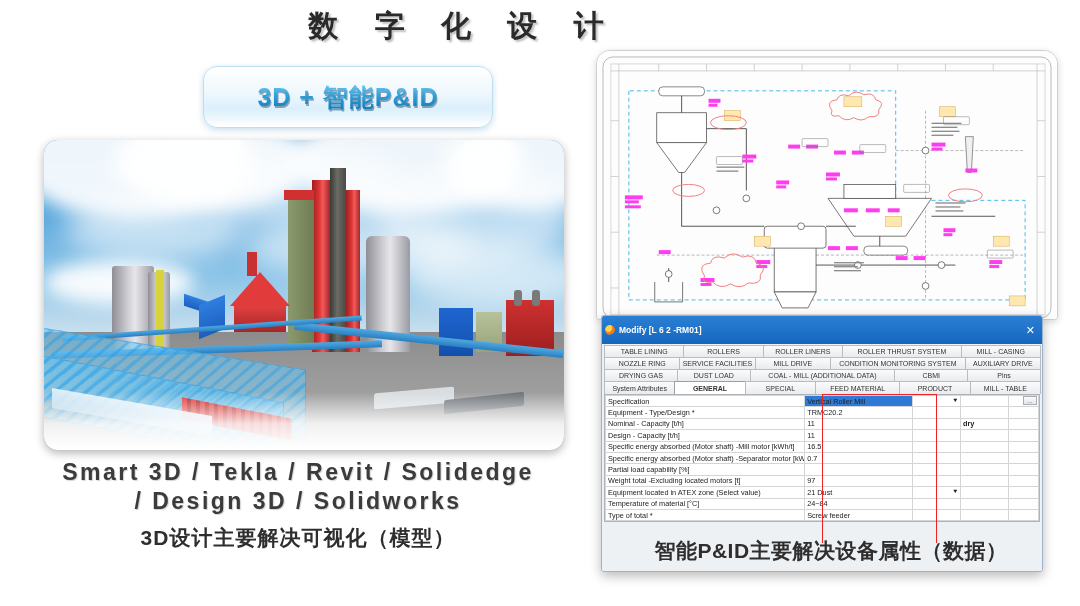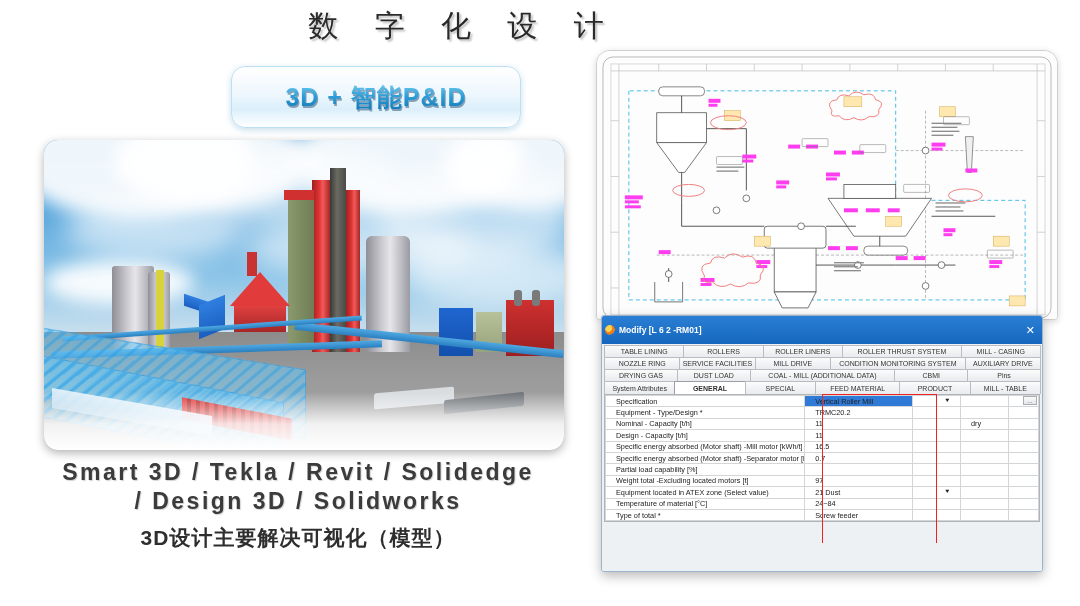--- a/index.html
+++ b/index.html
@@ -8,36 +8,36 @@
     background: #ffffff;
     font-family: "Liberation Sans", "DejaVu Sans", sans-serif;
     overflow: hidden;
   }
   .slide { position: relative; width: 1080px; height: 606px; background: #fff; }
 
   
   .main-title {
     position: absolute; left: 0; top: 6px; width: 912px;
     text-align: center;
-    font-size: 30px; font-weight: normal; color: #2a2a2a;
+    font-size: 30px; font-weight: bold; color: #2a2a2a;
     letter-spacing: 14px; text-indent: 14px;
     text-shadow: 2px 2px 2px rgba(0,0,0,0.25);
   }
 
   
   .left-col { position: absolute; left: 18px; top: 58px; width: 560px; height: 530px; }
 
   .badge-wrap {
     position: absolute; left: 185px; top: 8px;
     width: 290px; height: 62px;
     border-radius: 14px;
     background: linear-gradient(180deg,#ffffff 0%,#eef7fd 45%,#dbeffb 70%,#ffffff 100%);
     border: 1px solid #bcdff3;
     box-shadow: 0 2px 6px rgba(100,160,200,0.35), inset 0 1px 0 #fff;
-    display: flex; align-items: center; justify-content: center; margin-left: 28px;
+    display: flex; align-items: center; justify-content: center;
   }
   .badge-text {
     font-size: 25px; font-weight: bold; letter-spacing: 1px;
     background: linear-gradient(180deg,#7fd4f5 0%,#2f9fd8 45%,#0b6fae 100%);
     -webkit-background-clip: text; background-clip: text;
     color: transparent; -webkit-text-fill-color: transparent;
     filter: drop-shadow(1.5px 2px 0.5px rgba(20,60,100,0.45));
   }
 
   
@@ -130,27 +130,27 @@
     background: linear-gradient(180deg,#fbfbfc 0%,#e9ebee 100%);
     font-size: 7px; color: #333;
     display: flex; align-items: center; justify-content: center;
     white-space: nowrap; overflow: hidden; cursor: pointer;
   }
   .tab.active { background: #ffffff; font-weight: bold; border-color: #9aa0a6; }
 
   .tbl-wrap { margin: 0 2px; background: #fff; border: 1px solid #b0b4b8; position: relative; }
   table.props { width: 100%; border-collapse: collapse; table-layout: fixed; }
   table.props td {
-    border: 1px solid #d3d6d9; height: 11.4px; padding: 0 10px;
+    border: 1px solid #d3d6d9; height: 11.4px; padding: 0 2px;
     font-size: 7.3px; color: #222; overflow: hidden; white-space: nowrap;
   }
   .c-label { width: 46%; background: #fff; }
   .c-val   { width: 25%; }
   .c-a     { width: 11%; }
-  .c-b     { width: 11%; }
+  .c-b     { width: 11%; font-weight: bold; }
   .c-c     { width: 7%; }
   td.sel { background: #2f7ad6; color: #fff; }
   .dd-arrow { float: right; font-size: 7px; color: #222; }
   .dots-btn {
     position: absolute; right: 2px; top: 1px; width: 14px; height: 9px;
     border: 1px solid #a9adb1; background: linear-gradient(180deg,#fafafa,#e4e6e8);
     font-size: 6px; line-height: 8px; text-align: center; color: #444; cursor: pointer;
   }
   .red-hl {
     position: absolute; border: 1.6px solid #ee2222; pointer-events: none;
@@ -523,14 +523,15 @@
               </tr>
             </tbody>
         </table>
         <div class="dots-btn">...</div>
         <div class="red-hl" style="left:50%;top:-1px;width:26.5%;height:152px;"></div>
       </div>
 
       <div class="dlg-foot"></div>
     </div>
 
+    <div class="caption-right">智能P&amp;ID主要解决设备属性（数据）</div>
   </div>
 </div>
 
 </body></html>

